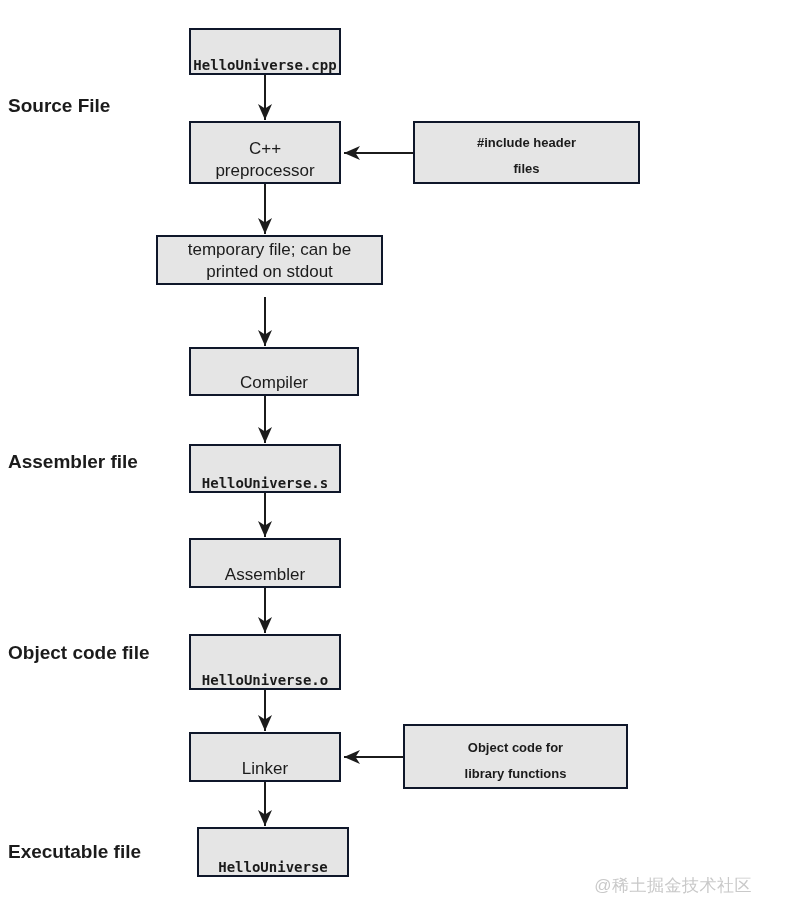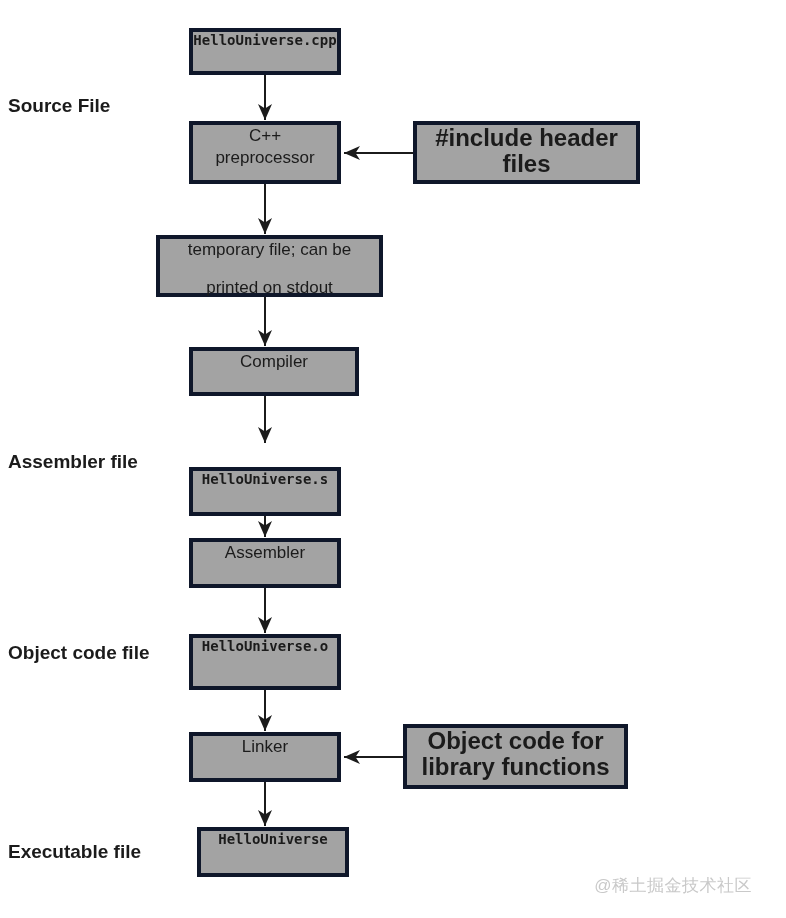--- a/index.html
+++ b/index.html
@@ -8,33 +8,33 @@
     width: 786px;
     height: 918px;
     background: #ffffff;
     font-family: "Liberation Sans", sans-serif;
     color: #1b1b1b;
     overflow: hidden;
   }
   .box {
     position: absolute;
     box-sizing: border-box;
-    border: 4px solid #0f172a;
-    background: #a3a3a3;
+    border: 2px solid #0f172a;
+    background: #e5e5e5;
     display: flex;
     flex-direction: column;
     align-items: center;
-    justify-content: flex-start;
+    justify-content: flex-end;
     text-align: center;
     z-index: 2;
   }
   .box .ln { display: block; }
   .plain { font-size: 17px; line-height: 22px; font-weight: 400; }
   .mono  { font-family: "DejaVu Sans Mono", monospace; font-weight: bold; font-size: 14px; letter-spacing: 0; }
-  .annot { font-size: 24px; line-height: 26px; font-weight: bold; }
+  .annot { font-size: 13px; line-height: 26px; font-weight: bold; }
   .side-label {
     position: absolute;
     left: 8px;
     width: 160px;
     text-align: left;
     font-size: 19px;
     line-height: 23px;
     font-weight: bold;
     z-index: 2;
   }
@@ -80,30 +80,30 @@
 
   <div class="box mono" style="left:189px; top:28px; width:152px; height:47px;">
     <span class="ln">HelloUniverse.cpp</span>
   </div>
 
   <div class="box plain" style="left:189px; top:121px; width:152px; height:63px;">
     <span class="ln">C++</span>
     <span class="ln">preprocessor</span>
   </div>
 
-  <div class="box plain" style="left:156px; top:235px; width:227px; height:62px;gap:16px;">
+  <div class="box plain" style="left:156px; top:235px; width:227px; height:50px;">
     <span class="ln">temporary file; can be</span>
     <span class="ln">printed on stdout</span>
   </div>
 
   <div class="box plain" style="left:189px; top:347px; width:170px; height:49px;">
     <span class="ln">Compiler</span>
   </div>
 
-  <div class="box mono" style="left:189px; top:444px; width:152px; height:49px;margin-top:23px;">
+  <div class="box mono" style="left:189px; top:444px; width:152px; height:49px;">
     <span class="ln">HelloUniverse.s</span>
   </div>
 
   <div class="box plain" style="left:189px; top:538px; width:152px; height:50px;">
     <span class="ln">Assembler</span>
   </div>
 
   <div class="box mono" style="left:189px; top:634px; width:152px; height:56px;">
     <span class="ln">HelloUniverse.o</span>
   </div>

